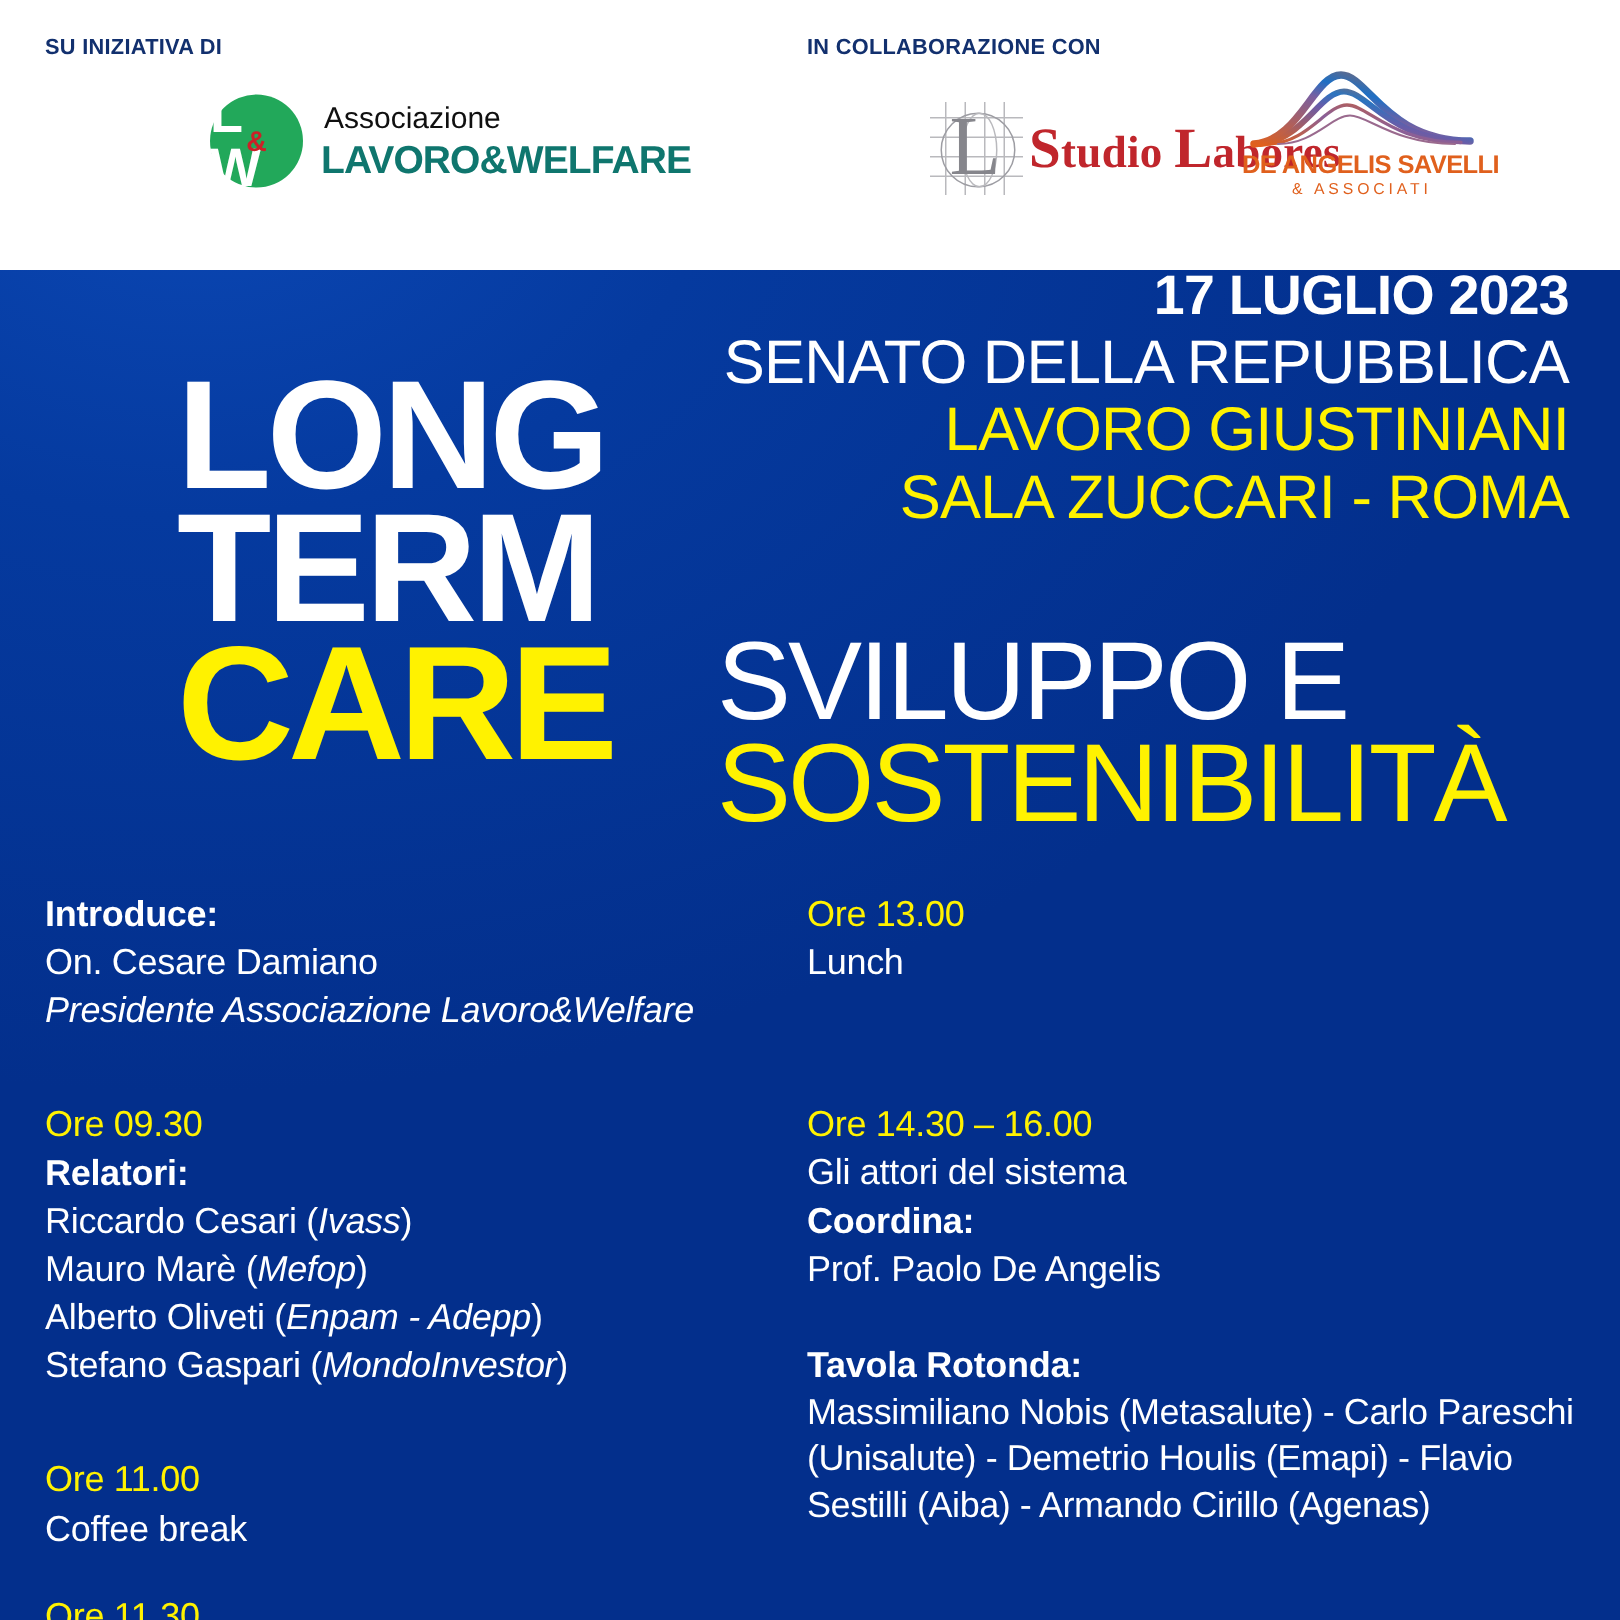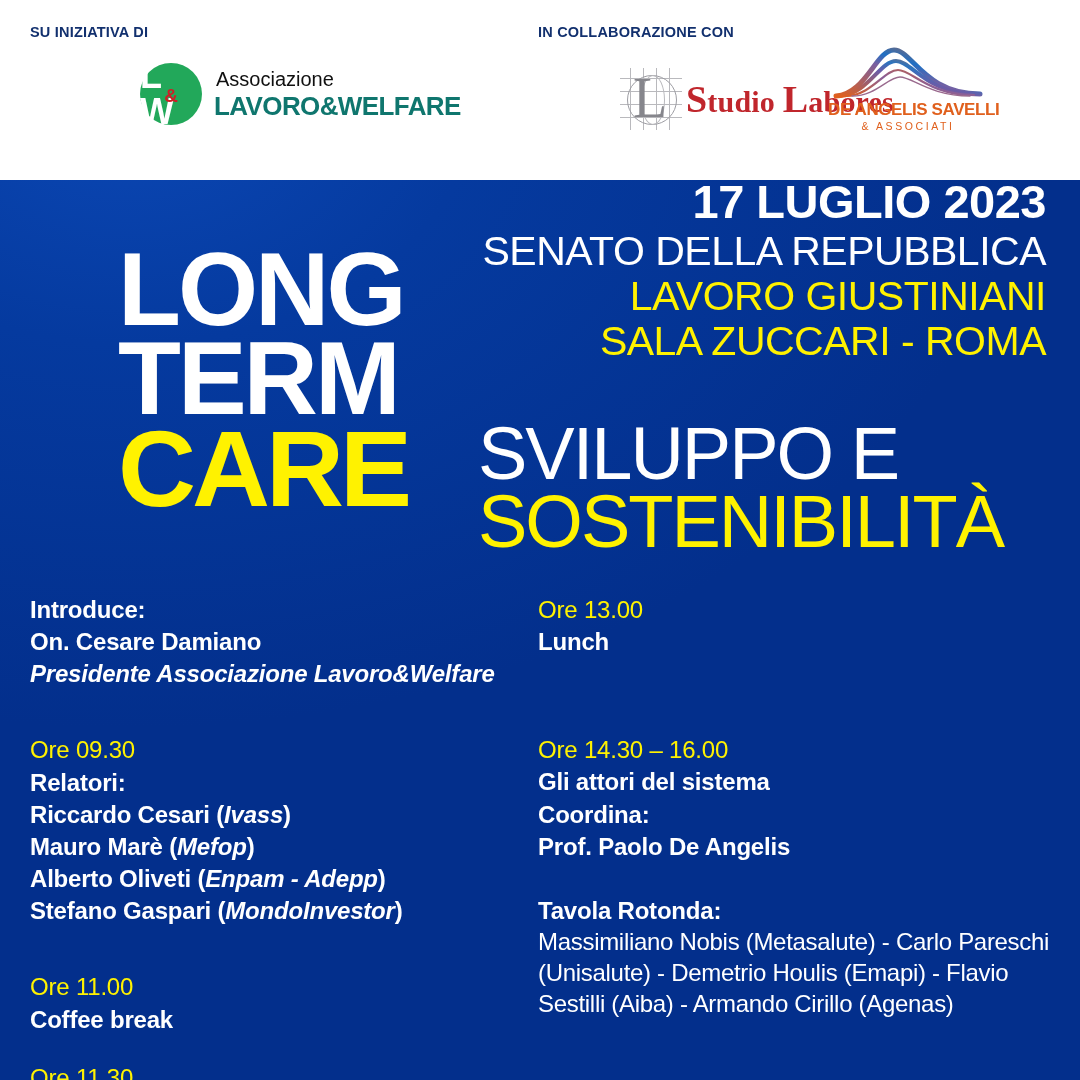--- a/index.html
+++ b/index.html
@@ -96,21 +96,21 @@
   }
 
   
   .content{position:absolute;left:0;top:0;width:1080px;height:1080px;z-index:6;}
 
   .event-meta{
     position:absolute;right:34px;top:178px;text-align:right;
     line-height:1.0;
   }
   .meta-date{
-    font-size:47px;font-weight:bold;color:#ffffff;letter-spacing:-.5px;
+    font-size:37px;font-weight:bold;color:#ffffff;letter-spacing:-.5px;
     white-space:nowrap;display:block;
   }
   .meta-inst{
     font-size:41px;font-weight:normal;color:#ffffff;letter-spacing:-.5px;
     white-space:nowrap;display:block;margin-top:6px;
   }
   .meta-venue{
     font-size:41px;font-weight:normal;color:#fff200;letter-spacing:-.5px;
     white-space:nowrap;display:block;margin-top:4px;
   }
@@ -144,21 +144,21 @@
 
   .blk{margin-bottom:0;}
   .time{
     font-size:24px;color:#fff200;font-weight:normal;letter-spacing:-.2px;
     line-height:1.34;
   }
   .lead{
     font-size:24px;color:#ffffff;font-weight:bold;letter-spacing:-.2px;line-height:1.34;
   }
   .txt{
-    font-size:24px;color:#ffffff;font-weight:bold;letter-spacing:-.2px;line-height:1.34;
+    font-size:24px;color:#ffffff;font-weight:normal;letter-spacing:-.2px;line-height:1.34;
   }
   .txt.ital,.ital{font-style:italic;}
   .txt em{font-style:italic;}
   .gap-lg{height:44px;}
   .gap-md{height:32px;}
   .wrap{font-size:24px;color:#ffffff;line-height:1.28;letter-spacing:-.3px;}
   .clip-row{
     position:absolute;left:30px;top:1062px;width:490px;height:18px;overflow:hidden;
   }
   .clip-row .time{font-size:24px;}

